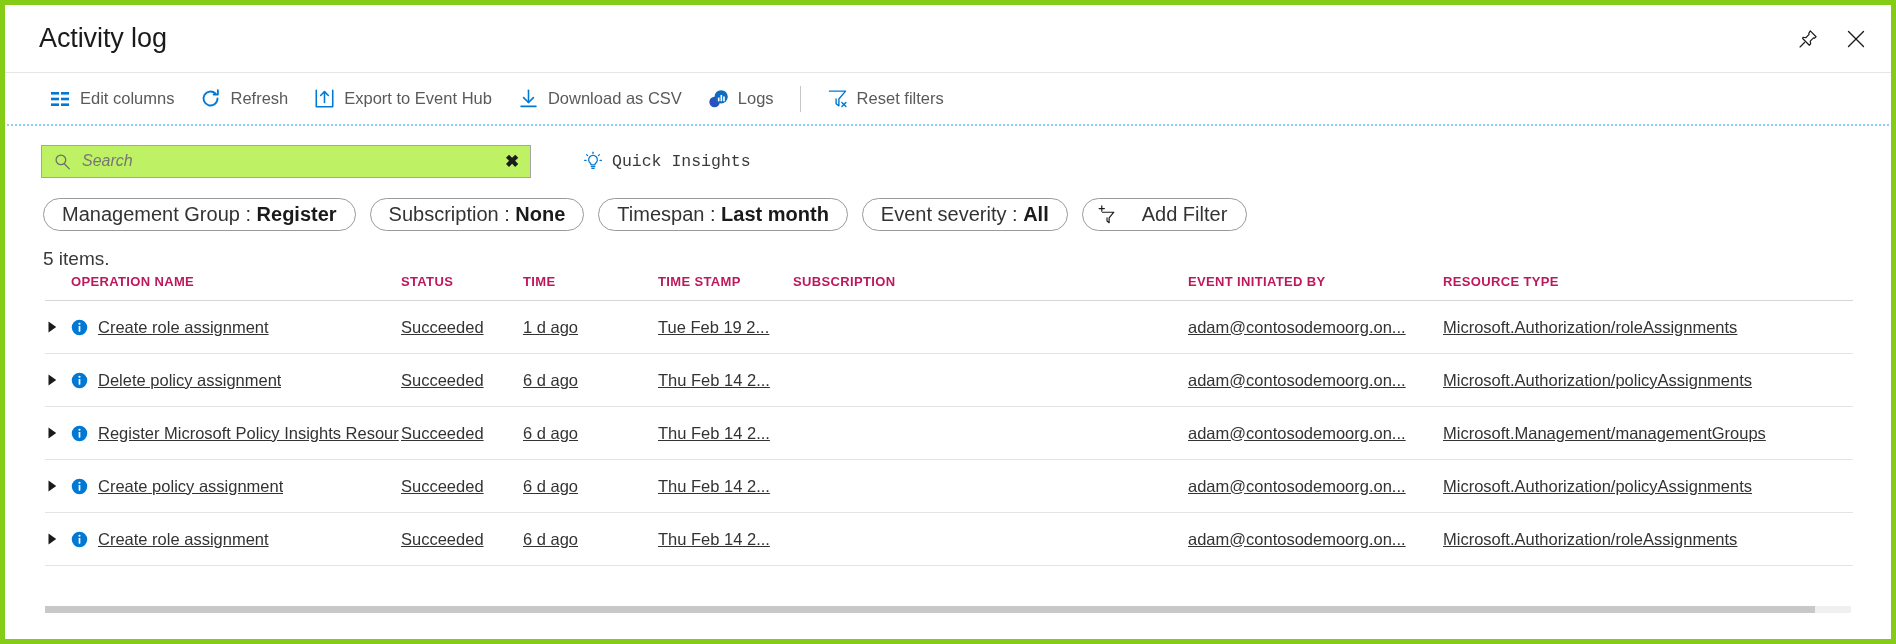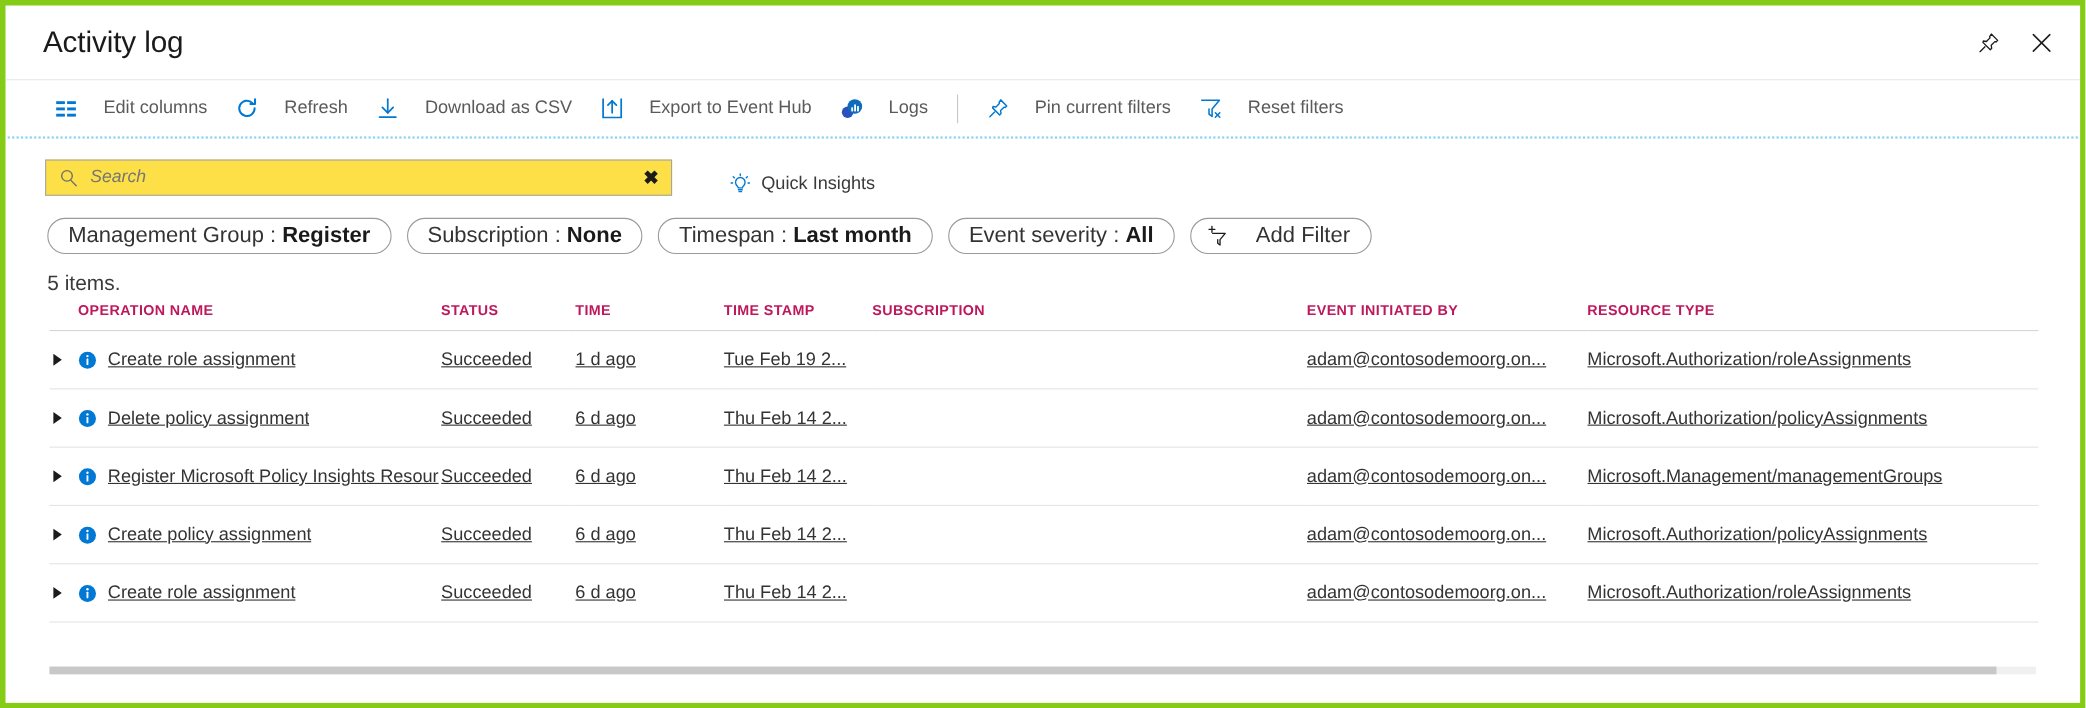--- a/index.html
+++ b/index.html
@@ -54,21 +54,21 @@
   .commandbar {
     height: 51px;
     display: flex;
     align-items: center;
     padding: 0 0 0 32px;
     gap: 0;
   }
   .cmd {
     display: flex;
     align-items: center;
-    gap: 23px;
+    gap: 9px;
     height: 40px;
     padding: 0 13px;
     cursor: pointer;
     white-space: nowrap;
     text-align: center;
   }
   .cmd-label {
     font-size: 16.5px;
     color: #5a5a5a;
     line-height: 1;
@@ -94,27 +94,27 @@
   }
 
   
   .searchrow {
     display: flex;
     align-items: center;
     padding: 14px 0 0 36px;
     height: 56px;
   }
   .searchbox {
-    width: 570px;
+    width: 490px;
     height: 33px;
     border: 1px solid #a5a5a5;
     display: flex;
     align-items: center;
     padding: 0 8px 0 12px;
-    background: #fde047;
+    background: #bef264;
   }
   .search-ico {
     width: 17px; height: 17px; flex: 0 0 auto;
     color: #6b6b6b;
     display: flex; align-items: center; justify-content: center;
   }
   .search-input {
     flex: 1 1 auto;
     border: 0;
     outline: 0;
@@ -130,26 +130,27 @@
     width: 20px; height: 20px;
     display: flex; align-items: center; justify-content: center;
     cursor: pointer;
     color: #1b1b1b;
     font-size: 17px;
     font-weight: bold;
     line-height: 1;
   }
   .quick-insights {
     display: flex;
-    align-items: flex-end;
+    align-items: center;
     gap: 9px;
     margin-left: 45px;
     cursor: pointer;
     height: 32px;
     padding: 0 6px;
+    font-family: Liberation Mono, monospace;
   }
   .qi-label {
     font-size: 16.5px;
     color: #3a3a3a;
   }
 
   
   .filterrow {
     display: flex;
     align-items: center;
@@ -316,63 +317,54 @@
           <path d="M20 12a8 8 0 1 1-2.4-5.7"></path>
           <polyline points="20.4,2.6 20.4,7.4 15.6,7.4" stroke-linejoin="round"></polyline>
         </svg>
       </span>
       <span class="cmd-label">Refresh</span>
     </div>
 
     <div class="cmd">
       <span class="cmd-ico">
         <svg width="21" height="21" viewBox="0 0 24 24" fill="none" stroke="#0078d4" stroke-width="1.8" stroke-linecap="round" stroke-linejoin="round">
+          <polyline points="2.6,2.5 2.6,21.5 21.4,21.5 21.4,2.5"></polyline>
+          <line x1="12" y1="16.5" x2="12" y2="4.2"></line>
+          <polyline points="7.6,8.6 12,4.2 16.4,8.6"></polyline>
+        </svg>
+      </span>
+      <span class="cmd-label">Export to Event Hub</span>
+    </div>
+
+    <div class="cmd">
+      <span class="cmd-ico">
+        <svg width="21" height="21" viewBox="0 0 24 24" fill="none" stroke="#0078d4" stroke-width="1.8" stroke-linecap="round" stroke-linejoin="round">
           <line x1="12" y1="2.5" x2="12" y2="16.5"></line>
           <polyline points="6.4,11 12,16.6 17.6,11"></polyline>
           <line x1="3.5" y1="21" x2="20.5" y2="21"></line>
         </svg>
       </span>
       <span class="cmd-label">Download as CSV</span>
-    </div>
-
-    <div class="cmd">
-      <span class="cmd-ico">
-        <svg width="21" height="21" viewBox="0 0 24 24" fill="none" stroke="#0078d4" stroke-width="1.8" stroke-linecap="round" stroke-linejoin="round">
-          <polyline points="2.6,2.5 2.6,21.5 21.4,21.5 21.4,2.5"></polyline>
-          <line x1="12" y1="16.5" x2="12" y2="4.2"></line>
-          <polyline points="7.6,8.6 12,4.2 16.4,8.6"></polyline>
-        </svg>
-      </span>
-      <span class="cmd-label">Export to Event Hub</span>
     </div>
 
     <div class="cmd">
       <span class="cmd-ico">
         <svg width="22" height="20" viewBox="0 0 24 22">
           <circle cx="7.5" cy="14.5" r="6" fill="#2a52be"></circle>
           <circle cx="15" cy="8.5" r="7.6" fill="#0f6cbd"></circle>
           <rect x="11.3" y="9.4" width="1.9" height="4.2" fill="#ffffff"></rect>
           <rect x="14.3" y="6.4" width="1.9" height="7.2" fill="#ffffff"></rect>
           <rect x="17.3" y="8.1" width="1.9" height="5.5" fill="#ffffff"></rect>
         </svg>
       </span>
       <span class="cmd-label">Logs</span>
     </div>
 
     <div class="cmd-sep"></div>
 
-    <div class="cmd">
-      <span class="cmd-ico">
-        <svg width="21" height="21" viewBox="0 0 24 24" fill="none" stroke="#0078d4" stroke-width="1.5" stroke-linecap="round" stroke-linejoin="round">
-          <path d="M14.5 3.2l6.3 6.3-1.6 1.6-1.2-.35-3.6 3.6.5 3.0-1.45 1.45-7.3-7.3L6.6 10.1l3.0.5 3.6-3.6-.35-1.2z"></path>
-          <line x1="8.2" y1="15.8" x2="3.3" y2="20.7"></line>
-        </svg>
-      </span>
-      <span class="cmd-label">Pin current filters</span>
-    </div>
 
     <div class="cmd">
       <span class="cmd-ico">
         <svg width="21" height="21" viewBox="0 0 24 24" fill="none" stroke="#0078d4" stroke-width="1.6" stroke-linecap="round" stroke-linejoin="round">
           <polyline points="2.8,3.6 21.2,3.6 13.6,12.6 13.6,20.4 10.4,18.0 10.4,12.6"></polyline>
           <line x1="17" y1="16.6" x2="21.6" y2="21.2"></line>
           <line x1="21.6" y1="16.6" x2="17" y2="21.2"></line>
         </svg>
       </span>
       <span class="cmd-label">Reset filters</span>

